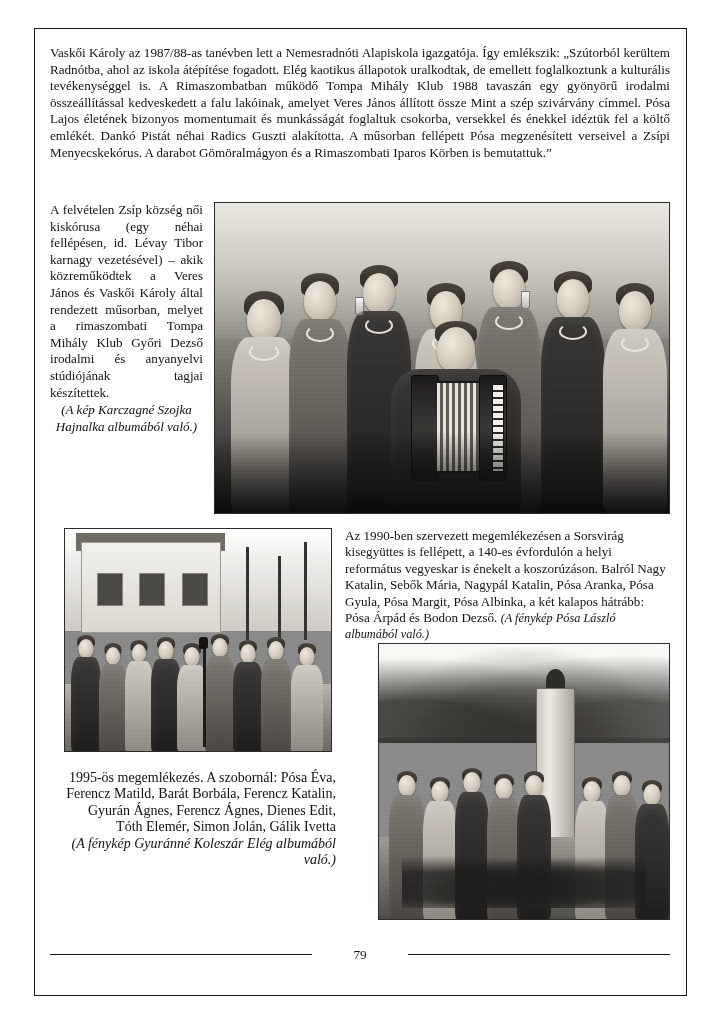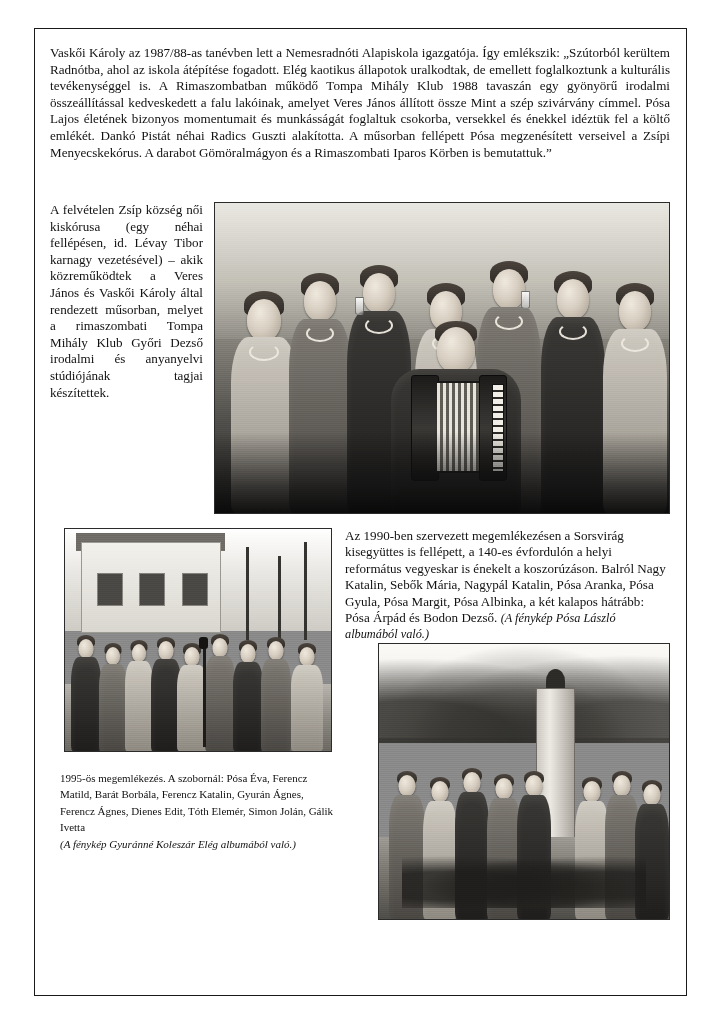--- a/index.html
+++ b/index.html
@@ -111,23 +111,23 @@
     width: 268px;
     height: 224px;
   }
 
   
   .caption-mic {
     position: absolute;
     left: 10px;
     top: 725px;
     width: 276px;
-    font-size: 11px;
+    font-size: 14px;
     line-height: 16.4px;
-    text-align: left;
+    text-align: right;
   }
   .caption-mic .credit {
     font-style: italic;
   }
 
   
   .photo-statue {
     left: 328px;
     top: 598px;
     width: 292px;
@@ -376,20 +376,21 @@
 <div class="page">
   <div class="frame"></div>
 
   <div class="content">
 
     <div class="lead">Vaskői Károly az 1987/88-as tanévben lett a Nemesradnóti Alapiskola igazgatója. Így emlékszik: „Szútorból kerültem Radnótba, ahol az iskola átépítése fogadott. Elég kaotikus állapotok uralkodtak, de emellett foglalkoztunk a kulturális tevékenységgel is. A Rimaszombatban működő Tompa Mihály Klub 1988 tavaszán egy gyönyörű irodalmi összeállítással kedveskedett a falu lakóinak, amelyet Veres János állított össze Mint a szép szivárvány címmel. Pósa Lajos életének bizonyos momentumait és munkásságát foglaltuk csokorba, versekkel és énekkel idéztük fel a költő emlékét. Dankó Pistát néhai Radics Guszti alakította. A műsorban fellépett Pósa megzenésített verseivel a Zsípi Menyecskekórus. A darabot Gömöralmágyon és a Rimaszombati Iparos Körben is bemutattuk.”</div>
 
     <div class="block1">
       <div class="col-text">
         <span>A felvételen Zsíp község női kiskórusa (egy néhai fellépésen, id. Lévay Tibor karnagy vezetésével) – akik közreműködtek a Veres János és Vaskői Károly által rendezett műsorban, melyet a rimaszombati Tompa Mihály Klub Győri Dezső irodalmi és anyanyelvi stúdiójának tagjai készítettek.</span>
+        <span class="credit">(A kép Karczagné Szojka Hajnalka albumából való.)</span>
       </div>
 
       <div class="photo photo-accordion">
         <div class="acc-bg"></div>
         <div class="acc-wall"></div>
 
         <div class="fig light" style="left:16px; width:66px; height:232px;">
           <div class="hair" style="top:10px; width:40px; height:26px;"></div>
           <div class="head" style="top:18px; width:34px; height:42px;"></div>
           <div class="body" style="top:56px; width:66px; height:176px;"></div>
@@ -571,15 +572,20 @@
       <div class="fig" style="left:256px; width:34px; height:144px;">
         <div class="hair" style="top:5px; width:20px; height:13px;"></div>
         <div class="head" style="top:9px; width:17px; height:21px;"></div>
         <div class="body" style="top:29px; width:34px; height:115px;"></div>
       </div>
 
       <div class="st-flowerbed"></div>
       <div class="grain"></div>
     </div>
 
+    <div class="footer">
+      <div class="rule left"></div>
+      <div class="pageno">79</div>
+      <div class="rule right"></div>
+    </div>
 
   </div>
 </div>
 
 </body></html>

